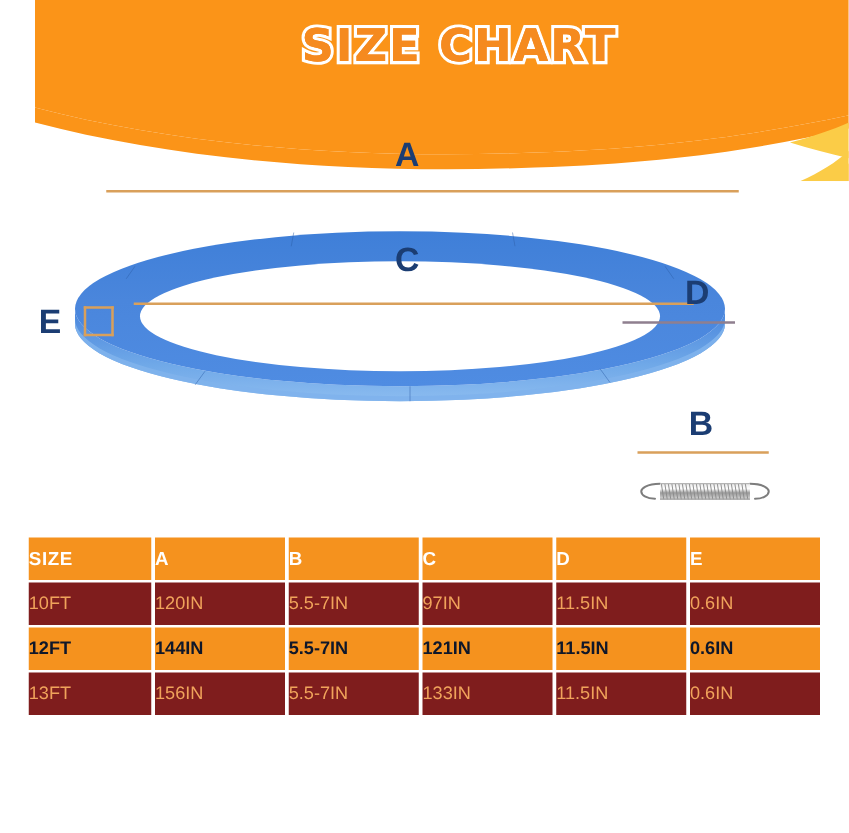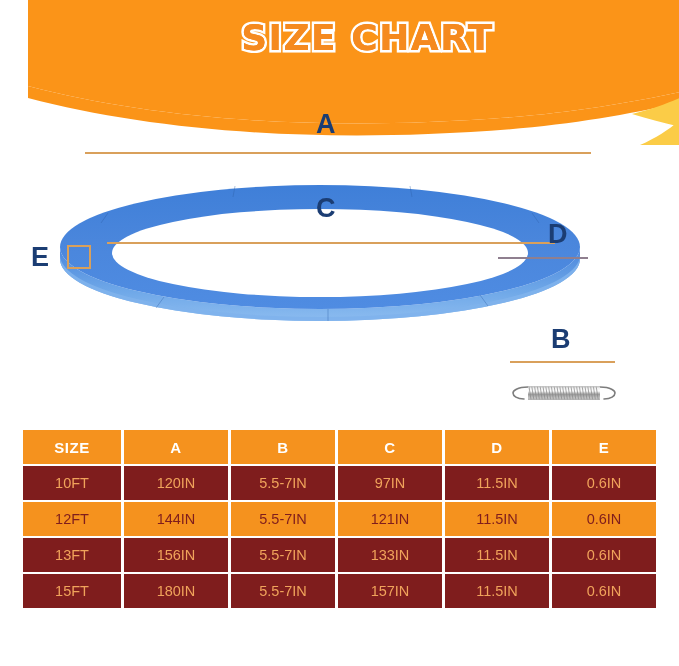--- a/index.html
+++ b/index.html
@@ -124,42 +124,42 @@
     position: absolute;
     left: 20px;
     top: 428px;
     width: 639px;
     border-collapse: separate;
     border-spacing: 3px 2px;
     table-layout: fixed;
     font-family: "Liberation Sans", sans-serif;
   }
   #size-table td, #size-table th {
-    text-align: center;
+    text-align: left;
     font-size: 14.5px;
     padding: 0;
     height: 34px;
     vertical-align: middle;
   }
   #size-table thead th {
     background: #F5921E;
     color: #ffffff;
     font-weight: bold;
     font-size: 15px;
     letter-spacing: 0.5px;
   }
   tr.row-light td {
     background: #7f1d1d;
     color: #F0A35B;
     font-weight: normal;
   }
   tr.row-accent td {
     background: #F5921E;
-    color: #7f1d1d;
-    font-weight: normal;
+    color: #0f172a;
+    font-weight: bold;
   }
   .col-size { width: 98px; }
 </style>
 </head>
 <body>
 
 <div id="page">
 
   <div id="header">
     <svg id="header-svg" width="679" height="145">
@@ -299,24 +299,16 @@
         <td>0.6IN</td>
       </tr>
       <tr class="row-light">
         <td class="col-size">13FT</td>
         <td>156IN</td>
         <td>5.5-7IN</td>
         <td>133IN</td>
         <td>11.5IN</td>
         <td>0.6IN</td>
       </tr>
-      <tr class="row-light">
-        <td class="col-size">15FT</td>
-        <td>180IN</td>
-        <td>5.5-7IN</td>
-        <td>157IN</td>
-        <td>11.5IN</td>
-        <td>0.6IN</td>
-      </tr>
     </tbody>
   </table>
 
 </div>
 
 </body></html>

